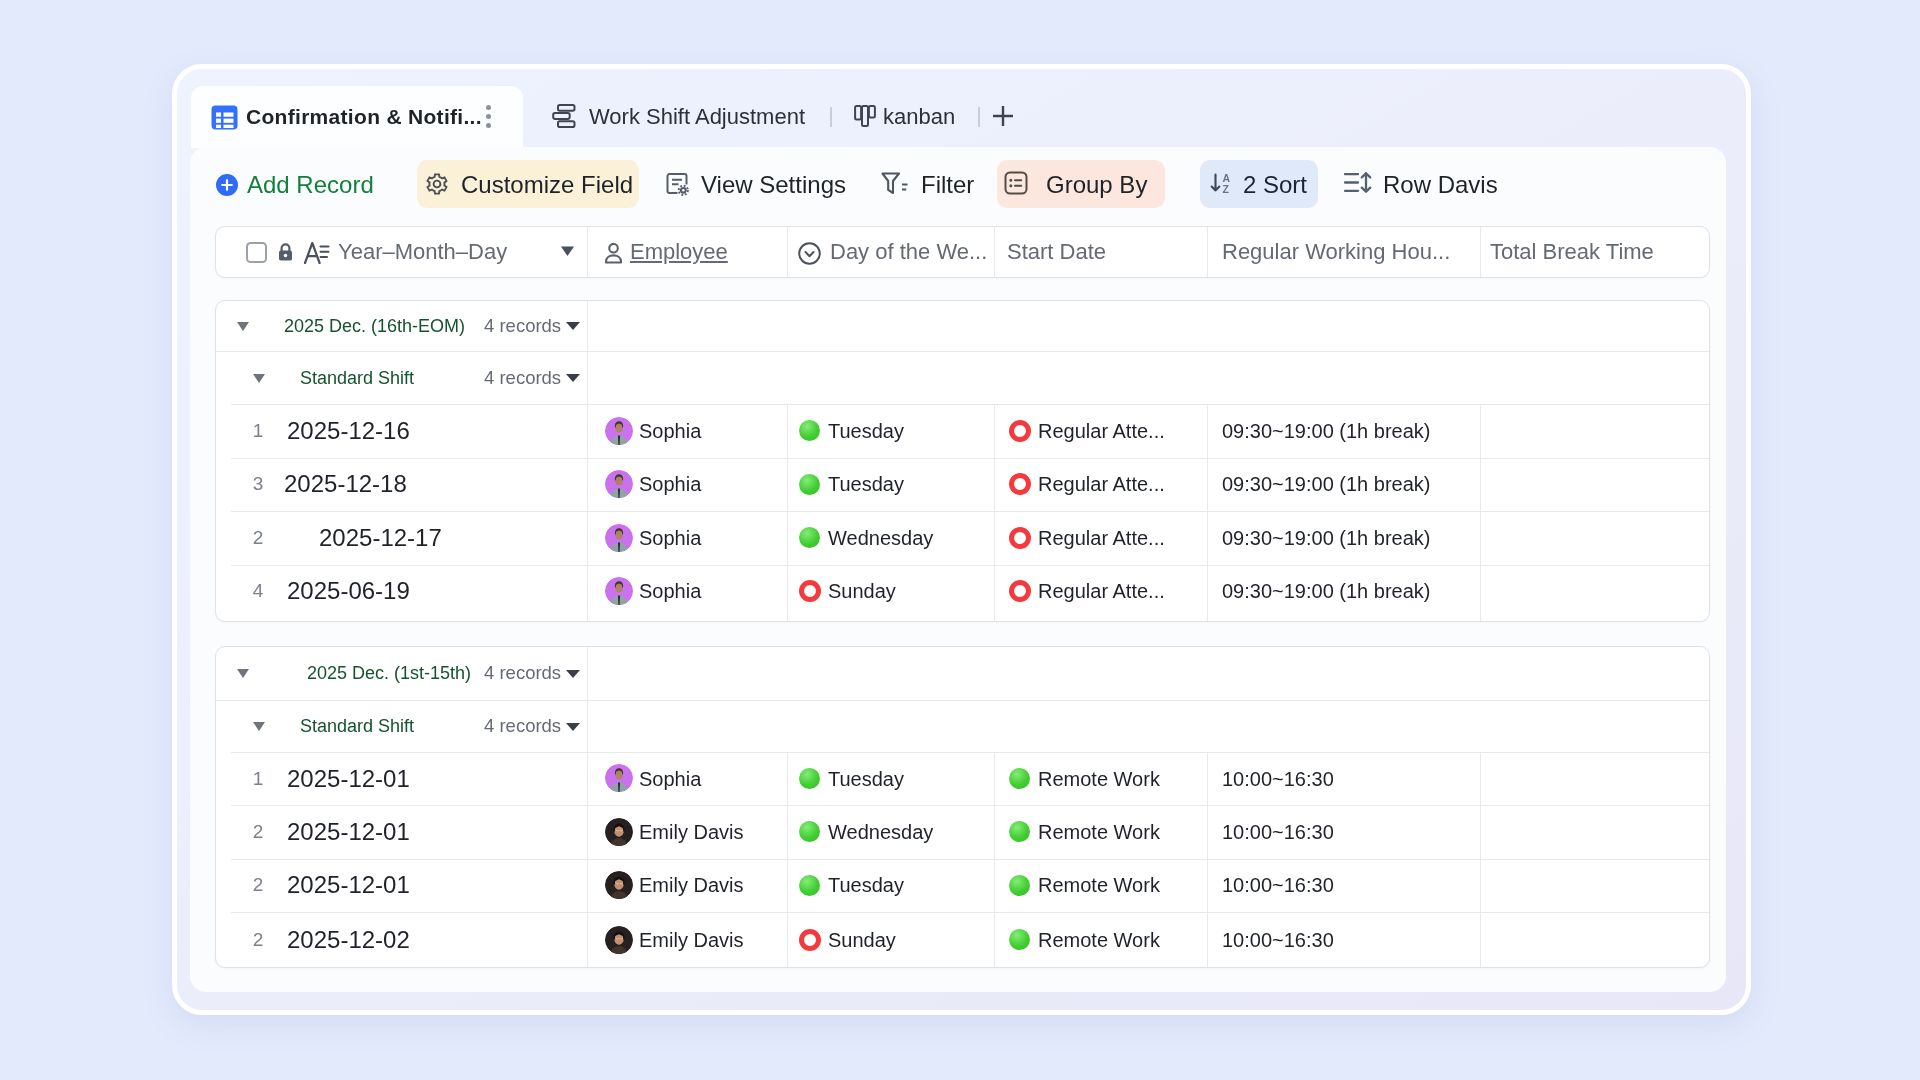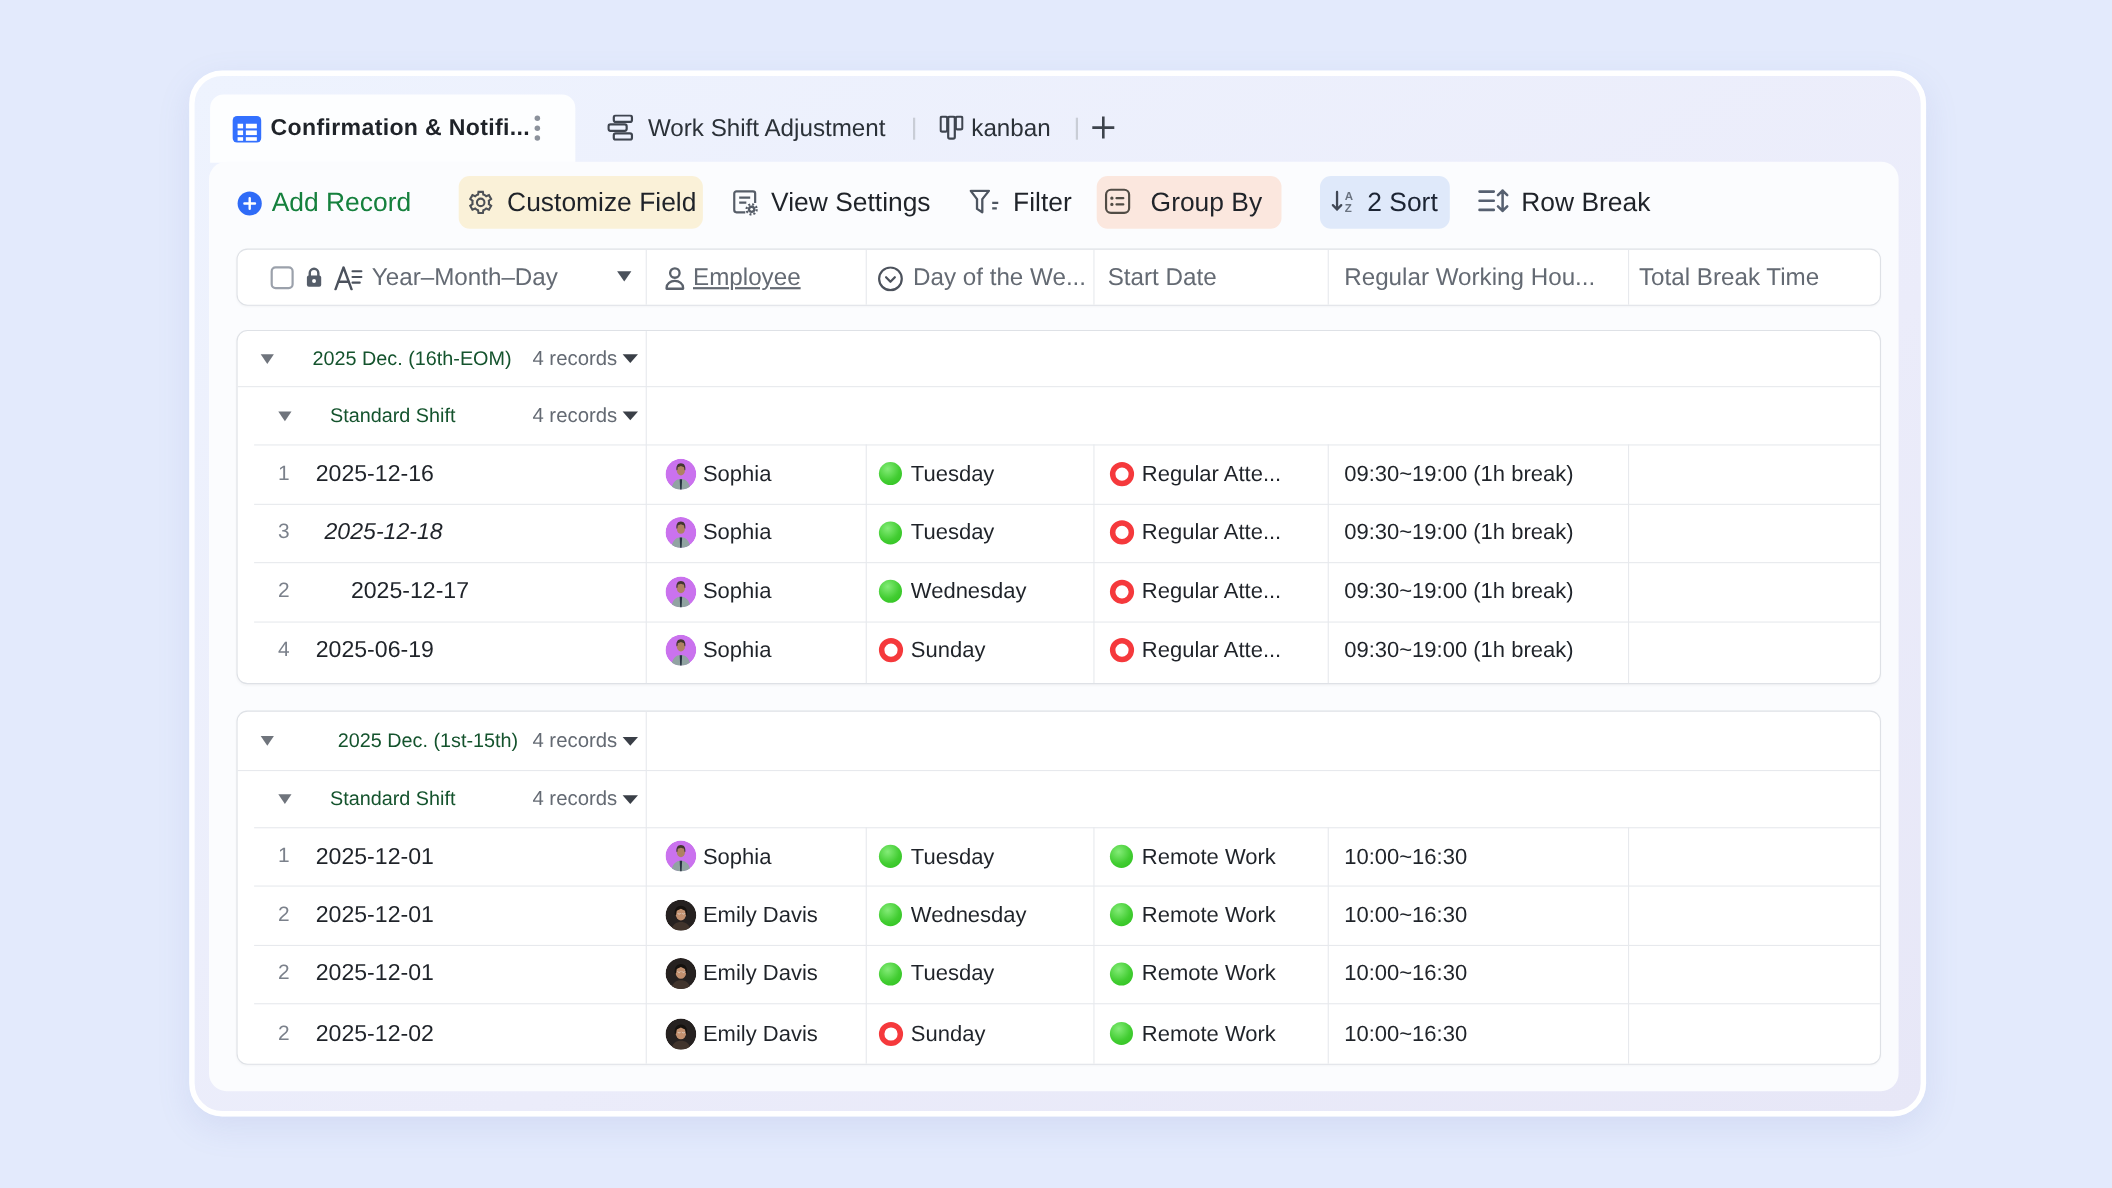--- a/index.html
+++ b/index.html
@@ -12,21 +12,21 @@
   box-shadow:0 10px 30px rgba(110,120,190,0.13); }
 .panel { left:190px; top:147px; width:1536px; height:845px; background:#fbfcfe; border-radius:16px; }
 .tab-active { left:191px; top:86px; width:332px; height:62px; background:#fdfeff; border-radius:12px 12px 0 0; }
 .tabtitle { left:246px; top:104px; white-space:nowrap; font-size:21px; font-weight:bold; letter-spacing:0.3px; color:#1f2329; line-height:26px; }
 .tabtxt { font-size:22px; color:#2b3138; line-height:26px; }
 .box { background:#ffffff; border:1px solid #dee1e6; border-radius:10px; box-shadow:0 1px 2px rgba(31,35,41,0.03); }
 .hline { background:#e7e9ed; height:1px; }
 .vline { background:#e7e9ed; width:1px; }
 .htext { font-size:22px; color:#646a73; line-height:24px; }
 .cell { font-size:20px; color:#1f2329; line-height:24px; }
-.date { font-size:21px; }
+.date { font-size:24px; }
 .rownum { font-size:19px; color:#7b818b; line-height:24px; text-align:center; }
 .gtitle { font-size:18px; font-weight:normal; color:#14532d; line-height:22px; }
 .grec { font-size:18.5px; color:#646a73; line-height:22px; }
 .tool { font-size:24px; color:#1f2329; line-height:27px; }
 .pill { border-radius:10px; height:48px; top:160px; }
 .caret-dn { width:0; height:0; border-left:6.5px solid transparent; border-right:6.5px solid transparent; border-top:9.5px solid #6f747c; }
 .caret-sm { width:0; height:0; border-left:7px solid transparent; border-right:7px solid transparent; border-top:8.5px solid #3a3f47; }
 .gcircle { width:21px; height:21px; border-radius:50%; background:radial-gradient(circle at 38% 30%, #84ec78 0%, #42cd32 55%, #2cc01c 100%); }
 .rring { width:22px; height:22px; border-radius:50%; border:5px solid #f5393c; background:#fff; }
 </style>
@@ -106,21 +106,21 @@
   <path d="M6.5 3.5v16M6.5 19.5l-3.8-4M6.5 19.5l3.8-4" fill="none" stroke="#414855" stroke-width="2.1" stroke-linecap="round" stroke-linejoin="round"></path>
   <text x="13.5" y="10.5" font-family="Liberation Sans" font-size="10.5" font-weight="bold" fill="#6a7380">A</text>
   <text x="13.5" y="21.5" font-family="Liberation Sans" font-size="10.5" font-weight="bold" fill="#6a7380">Z</text>
 </svg>
 <div class="abs tool" style="left:1243px;top:171px;color:#1c2433;">2 Sort</div>
 
 <svg class="abs" style="left:1343px;top:171px;" width="30" height="24" viewBox="0 0 30 24" fill="none" stroke="#566070" stroke-width="2.3" stroke-linecap="round" stroke-linejoin="round">
   <path d="M2 3.2h13M2 11.5h13M2 19.8h13"></path>
   <path d="M23 2.2v18.6M23 2.2l-4.2 4.2M23 2.2l4.2 4.2M23 20.8l-4.2-4.2M23 20.8l4.2-4.2"></path>
 </svg>
-<div class="abs tool" style="left:1383px;top:171px;">Row Break</div>
+<div class="abs tool" style="left:1383px;top:171px;">Row Davis</div>
 
 <div class="abs box" style="left:215px;top:226px;width:1495px;height:52px;"></div>
 <div class="abs vline" style="left:587px;top:227px;height:50px;"></div>
 <div class="abs vline" style="left:787px;top:227px;height:50px;"></div>
 <div class="abs vline" style="left:994px;top:227px;height:50px;"></div>
 <div class="abs vline" style="left:1207px;top:227px;height:50px;"></div>
 <div class="abs vline" style="left:1480px;top:227px;height:50px;"></div>
 <div class="abs" style="left:246px;top:242px;width:21px;height:21px;border:2px solid #9ba1ab;border-radius:4.5px;"></div>
 <svg class="abs" style="left:278px;top:242px;" width="15" height="20" viewBox="0 0 15 20">
   <path d="M3.6 9V6.2a3.9 3.9 0 0 1 7.8 0V9" fill="none" stroke="#555d69" stroke-width="2.2"></path>
@@ -184,21 +184,21 @@
 <path d="M10 10.6c-.6-3.9 1-6.4 4-6.4s4.6 2.5 4 6.4l-.8-.3-.4-2.6-2.8-1.1-2.8 1.1-.4 2.6Z" fill="#42372f"></path>
 </g>
   </svg>
 <div class="abs cell" style="left:639px;top:418.7px;">Sophia</div>
 <div class="abs gcircle" style="left:799px;top:420.2px;"></div>
 <div class="abs cell" style="left:828px;top:418.7px;">Tuesday</div>
 <div class="abs rring" style="left:1009px;top:419.7px;"></div>
 <div class="abs cell" style="left:1038px;top:418.7px;">Regular Atte...</div>
 <div class="abs cell" style="left:1222px;top:418.7px;">09:30~19:00 (1h break)</div>
 <div class="abs rownum" style="left:243px;top:472.2px;width:30px;">3</div>
-<div class="abs cell date" style="left:295px;top:472.2px;font-style:italic;">2025-12-18</div>
+<div class="abs cell date" style="left:284px;top:472.2px;">2025-12-18</div>
 <svg class="abs" style="left:605px;top:470px;" width="28" height="28" viewBox="0 0 28 28">
 <defs>
       <clipPath id="ca1">
         <circle cx="14" cy="14" r="14"></circle>
       </clipPath>
     </defs>
 <g clip-path="url(#ca1)">
       <circle cx="14" cy="14" r="14" fill="#ca72ee"></circle>
 <path d="M5.2 29c.7-7.8 4.5-10.6 8.8-10.6s8.1 2.8 8.8 10.6Z" fill="#91a3a2"></path>
 <path d="M12.9 18.6h2.2L14.6 29h-1.2Z" fill="#26323f"></path>

